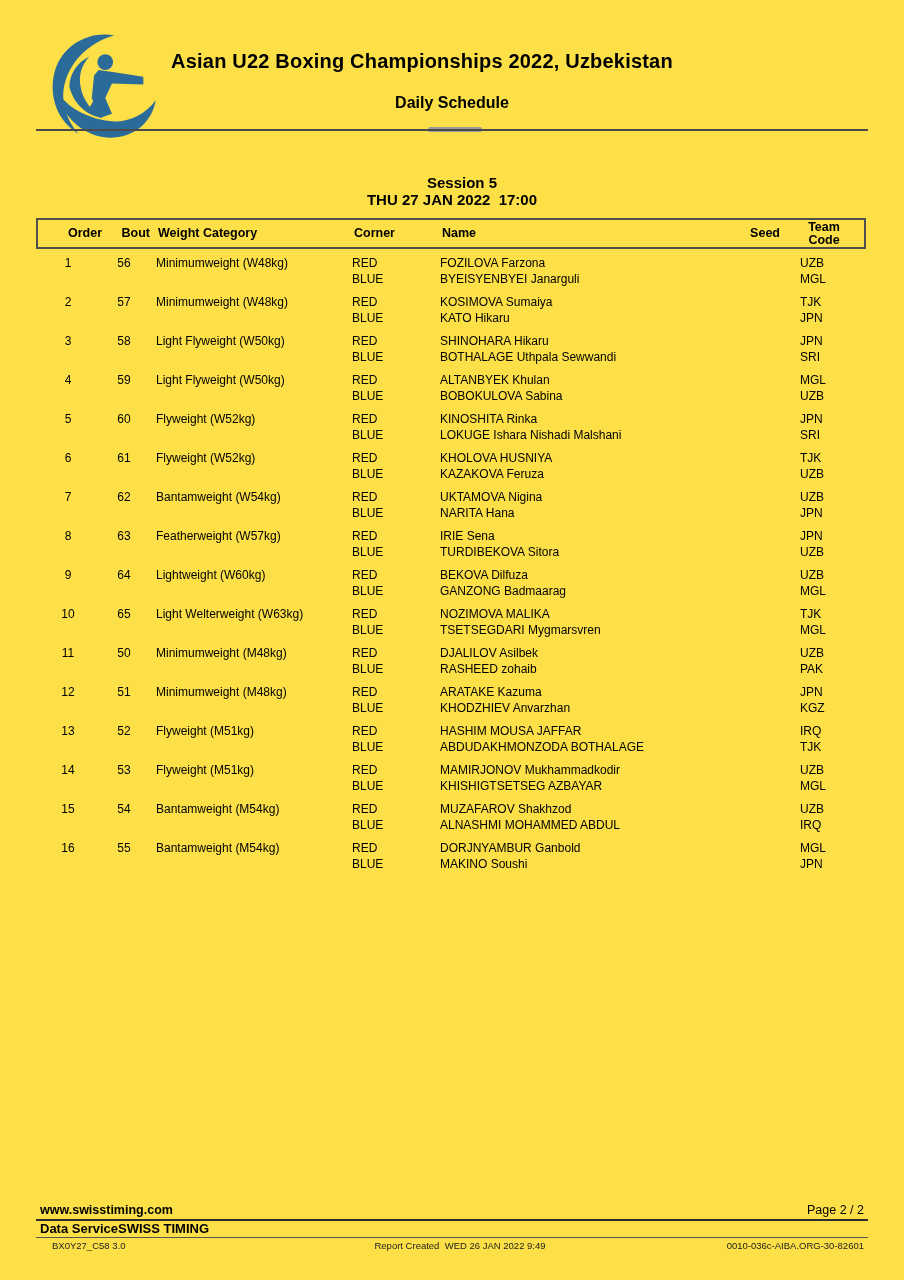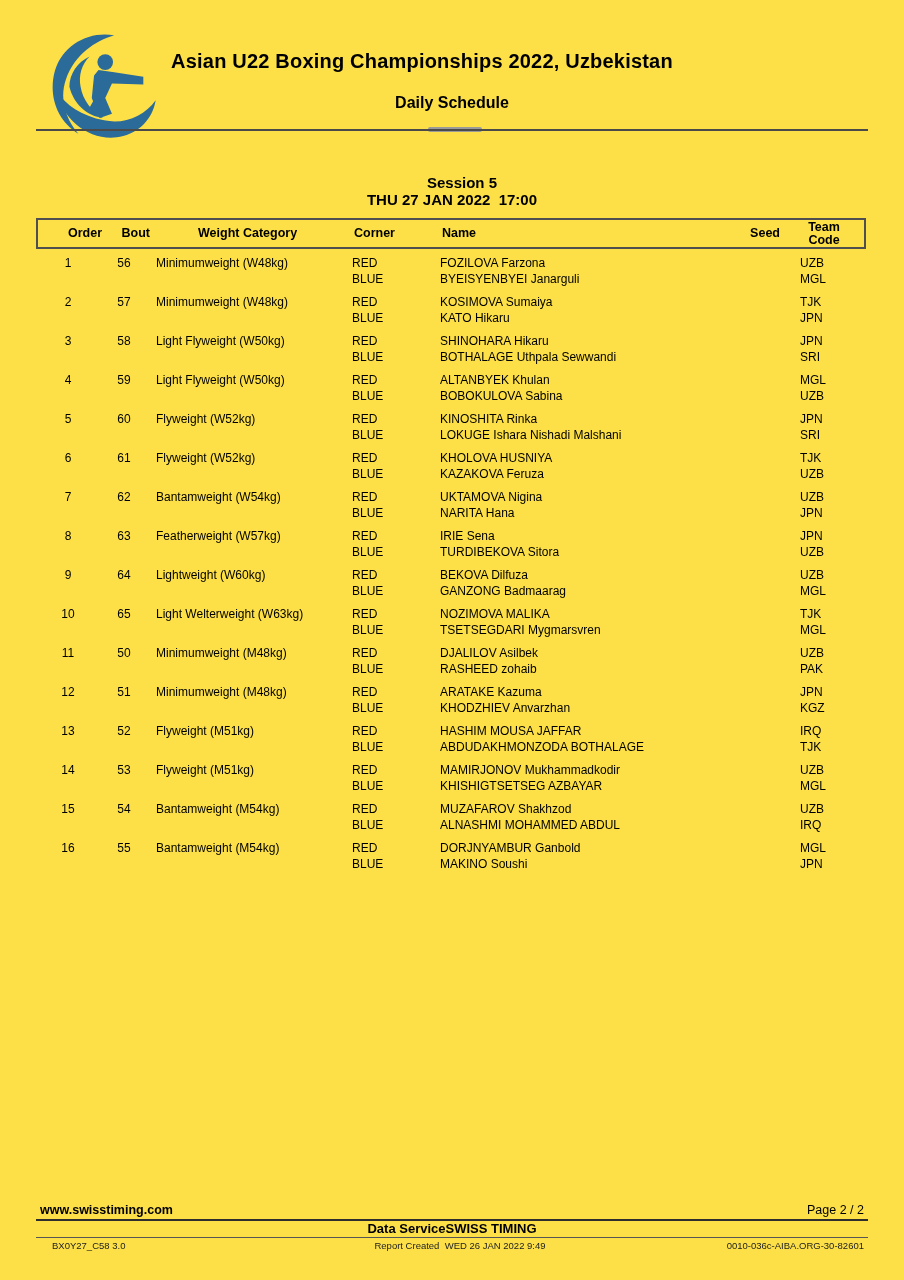--- a/index.html
+++ b/index.html
@@ -45,38 +45,38 @@
   .session-datetime { position:absolute; left:0; right:0; top:191px; text-align:center; font-size:15px; font-weight:bold; white-space:pre; }
 
   
   .grid-cols { display:grid; grid-template-columns:64px 48px 197px 88px 295px 50px 88px; }
   .thead {
     position:absolute; left:36px; top:218px; width:830px; height:31px;
     border:2px solid #4f4f4f; align-items:center;
     font-size:12.5px; font-weight:bold; line-height:13px;
   }
   .thead .c-order, .thead .c-bout, .thead .c-seed { text-align:right; }
-  .thead .c-weight { padding-left:8px;margin-left:40px; }
+  .thead .c-weight { padding-left:8px; }
   .thead .c-corner, .thead .c-name { padding-left:7px; }
   .thead .c-team { text-align:center; padding:0 14px; }
 
   .tbody { position:absolute; left:36px; top:256px; width:830px; }
   .bout-row { margin-bottom:8px; font-size:12px; line-height:15.5px; }
   .bout-row .c-order, .bout-row .c-bout { text-align:center; }
   .bout-row .c-weight { padding-left:8px; }
   .bout-row .c-corner, .bout-row .c-name { padding-left:7px; }
   .bout-row .c-seed { text-align:center; }
   .bout-row .c-team { padding-left:22px; }
 
   
   .footer-line1 { position:absolute; left:40px; right:40px; top:1203px; display:flex; justify-content:space-between; align-items:flex-end; }
   .footer-website { font-size:12.5px; font-weight:bold; }
   .footer-page { font-size:12.5px; }
   .footer-rule1 { position:absolute; left:36px; top:1219px; width:832px; height:2px; background:#2e2e2e; }
-  .footer-line2 { position:absolute; left:40px; right:40px; top:1221px; display:flex; justify-content:center; }
+  .footer-line2 { position:absolute; left:40px; right:40px; top:1221px; display:flex; justify-content:flex-start; }
   .footer-service, .footer-brand { font-size:13px; font-weight:bold; }
   .footer-rule2 { position:absolute; left:36px; top:1237px; width:832px; height:1px; background:#555; }
   .footer-line3 { position:absolute; left:40px; right:40px; top:1240px; font-size:9.5px; color:#222; }
   .footer-version { position:absolute; left:12px; }
   .footer-created { position:absolute; left:50%; transform:translateX(-50%); white-space:pre;margin-left:8px; }
   .footer-doccode { position:absolute; right:0; }
 </style>
 </head>
 <body>
 

